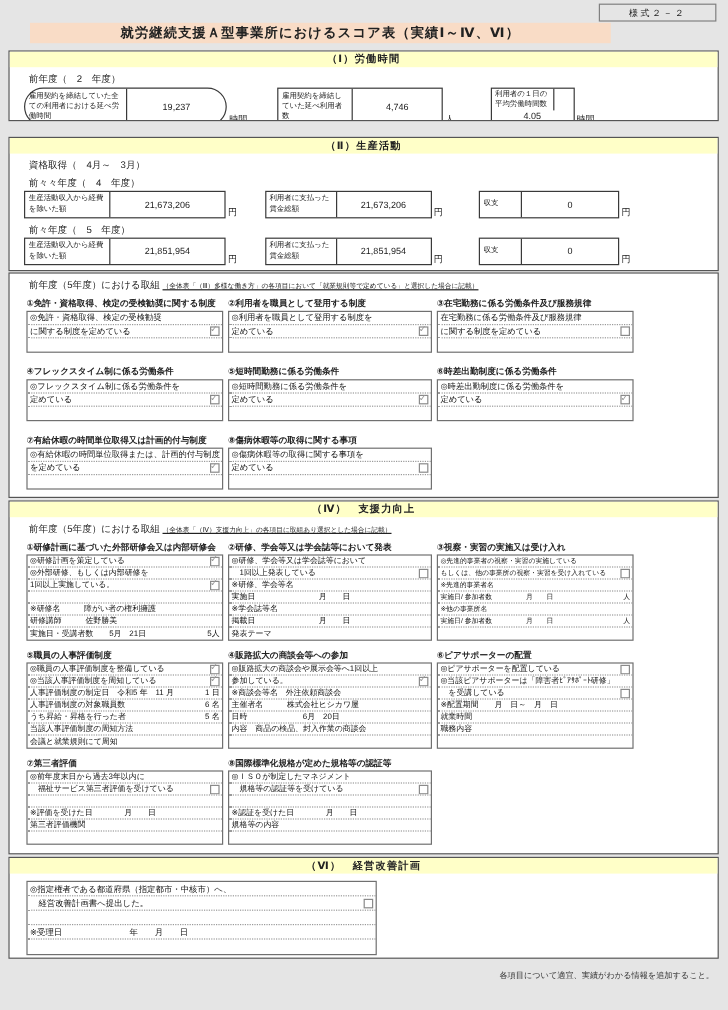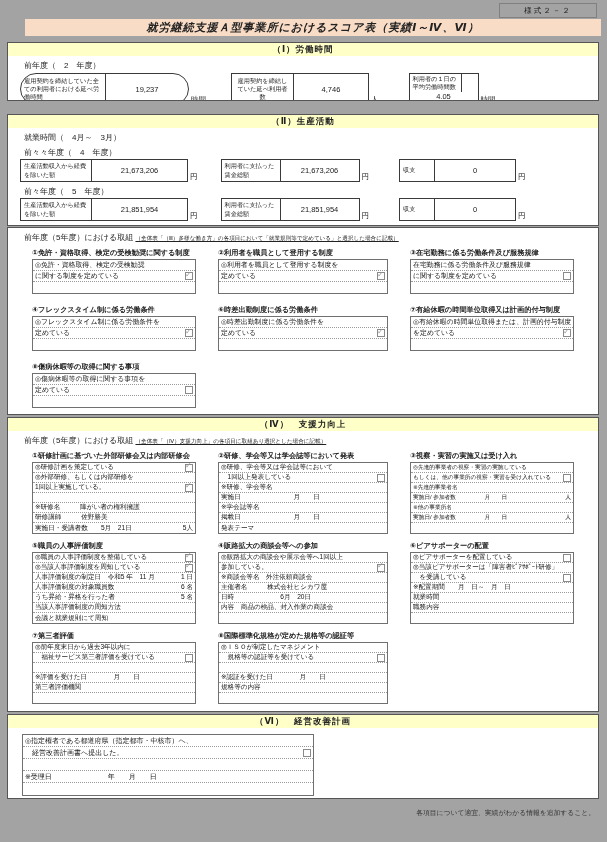--- a/index.html
+++ b/index.html
@@ -1,40 +1,40 @@
 <!DOCTYPE html>
 <html><head>
 <meta charset="utf-8">
 <style>
   html,body{margin:0;padding:0;background:#fff;}
-  .page{position:relative;width:607px;height:842px;background:#a3a3a3;overflow:hidden;
+  .page{position:relative;width:607px;height:842px;background:#e5e5e5;overflow:hidden;
         font-family:"Liberation Sans","DejaVu Sans",sans-serif;color:#1a1a1a;}
   .form-code{position:absolute;top:3px;right:10px;width:96px;height:13px;border:1px solid #808080;
         font-size:7.5px;display:flex;align-items:center;justify-content:center;letter-spacing:2px;}
-  .title{position:absolute;top:19px;left:25px;width:576px;height:17px;background:#f9dcc6;
-        font-size:11px;font-weight:bold;display:flex;align-items:center;justify-content:center;letter-spacing:1px;color:#222;font-style:italic;}
+  .title{position:absolute;top:19px;left:25px;width:484px;height:17px;background:#f9dcc6;
+        font-size:11px;font-weight:bold;display:flex;align-items:center;justify-content:center;letter-spacing:1px;color:#222;}
   .sec{position:absolute;left:7px;width:592px;border:1px solid #555;background:#fff;box-sizing:border-box;overflow:hidden;}
   #sec1{top:42px;height:59px;}
   #sec2{top:114px;height:112px;}
   #sec3{top:227px;height:188px;}
   #sec4{top:417px;height:295px;}
   #sec6{top:714px;height:85px;}
   .sec-h{background:#ffffc8;font-size:8.5px;font-weight:bold;text-align:center;height:13px;line-height:13px;letter-spacing:1px;color:#222;}
   .year-label{font-size:8px;margin:4px 0 1px 16px;color:#222;}
   .fields-row{display:flex;margin:2px 0 0 12px;align-items:flex-end;}
   .fgroup{display:flex;align-items:flex-end;}
   .fbox{display:flex;border:1.5px solid #3a3a3a;background:#fff;}
   .flabel{font-size:6.2px;line-height:1.3;padding:1px 3px;border-right:1px solid #3a3a3a;
         display:flex;align-items:center;box-sizing:border-box;color:#222;}
   .fvalue{font-size:7.5px;display:flex;align-items:center;justify-content:center;box-sizing:border-box;}
   .funit{font-size:7.5px;margin-left:2px;}
   .s2-row{display:flex;margin-left:12px;align-items:flex-end;}
   .note-line{font-size:8px;margin:4px 0 5px 16px;color:#222;}
   .note-small{font-size:5.6px;font-weight:normal;text-decoration:underline;}
-  .grid{display:grid;grid-template-columns:164px 170px 164px;column-gap:22px;margin-left:24px;}
+  .grid{display:grid;grid-template-columns:164px 170px 164px;column-gap:4px;margin-left:14px;}
   #s3-grid .item{margin-bottom:11px;}
   #s4-grid .item{margin-bottom:7px;}
   .item-title{font-size:7.2px;font-weight:bold;margin-bottom:1px;white-space:nowrap;overflow:hidden;color:#222;}
   .ibox{border:1px solid #707070;background:#fff;}
   .irow{display:flex;align-items:center;border-bottom:1px dotted #9a9a9a;padding:0 2px;
         font-size:6.6px;white-space:nowrap;overflow:hidden;min-height:10px;color:#111;box-sizing:border-box;}
   .irow:last-child{border-bottom:none;}
   #s3-grid .irow{min-height:11px;font-size:6.9px;}
   .item.small .irow{font-size:5.7px;}
   .t{flex:0 1 auto;}
@@ -56,40 +56,40 @@
     <div class="sec-h">（Ⅰ）労働時間</div>
     <div class="year-label">前年度（　2　年度）</div>
     <div class="fields-row" id="s1-fields">
         <div class="fgroup">
           <div class="fbox" style="min-height: 30px; border-radius: 16px;">
             <div class="flabel" style="width: 85px;">雇用契約を締結していた全ての利用者における延べ労働時間</div>
             <div class="fvalue" style="width: 82px;">19,237</div>
           </div>
           <span class="funit">時間</span>
         </div>
-        <div class="fgroup" style="margin-left: 25px; text-align: center;">
+        <div class="fgroup" style="margin-left: 25px;">
           <div class="fbox" style="min-height: 30px;">
             <div class="flabel" style="width: 62px;">雇用契約を締結していた延べ利用者数</div>
             <div class="fvalue" style="width: 74px;">4,746</div>
           </div>
           <span class="funit">人</span>
         </div>
         <div class="fgroup" style="margin-left: 30px;">
           <div class="fbox" style="min-height: 30px; flex-direction: column;">
             <div class="flabel" style="width: 52px;">利用者の１日の平均労働時間数</div>
             <div class="fvalue" style="width: 68px;">4.05</div>
           </div>
           <span class="funit">時間</span>
         </div>
       </div>
   </div>
 
   <div class="sec" id="sec2">
     <div class="sec-h">（Ⅱ）生産活動</div>
-    <div class="year-label">就業時間（　4月～　3月）</div>
+    <div class="year-label">資格取得（　4月～　3月）</div>
     <div id="s2-rows">
         <div class="year-label">前々々年度（　4　年度）</div>
         <div class="s2-row">
           <div class="fgroup">
             <div class="fbox" style="min-height: 21px;">
               <div class="flabel" style="width: 71px;">生産活動収入から経費を除いた額</div>
               <div class="fvalue" style="width: 95px;">21,673,206</div>
             </div>
             <span class="funit">円</span>
           </div>
@@ -193,20 +193,35 @@
             <div class="irow">
               <span class="t">定めている</span>
               <span class="cb on"></span>
             </div>
             <div class="irow">
               <span class="t">&nbsp;</span>
             </div>
           </div>
         </div>
         <div class="item">
+          <div class="item-title">⑤短時間勤務に係る労働条件</div>
+          <div class="ibox">
+            <div class="irow">
+              <span class="t">◎短時間勤務に係る労働条件を</span>
+            </div>
+            <div class="irow">
+              <span class="t">定めている</span>
+              <span class="cb on"></span>
+            </div>
+            <div class="irow">
+              <span class="t">&nbsp;</span>
+            </div>
+          </div>
+        </div>
+        <div class="item">
           <div class="item-title">⑥時差出勤制度に係る労働条件</div>
           <div class="ibox">
             <div class="irow">
               <span class="t">◎時差出勤制度に係る労働条件を</span>
             </div>
             <div class="irow">
               <span class="t">定めている</span>
               <span class="cb on"></span>
             </div>
             <div class="irow">

